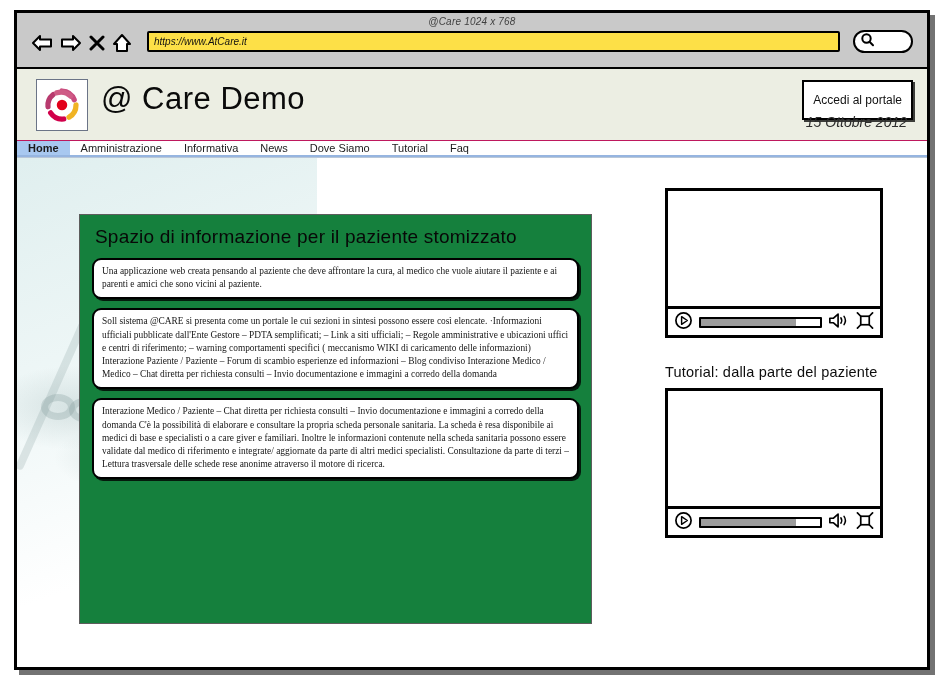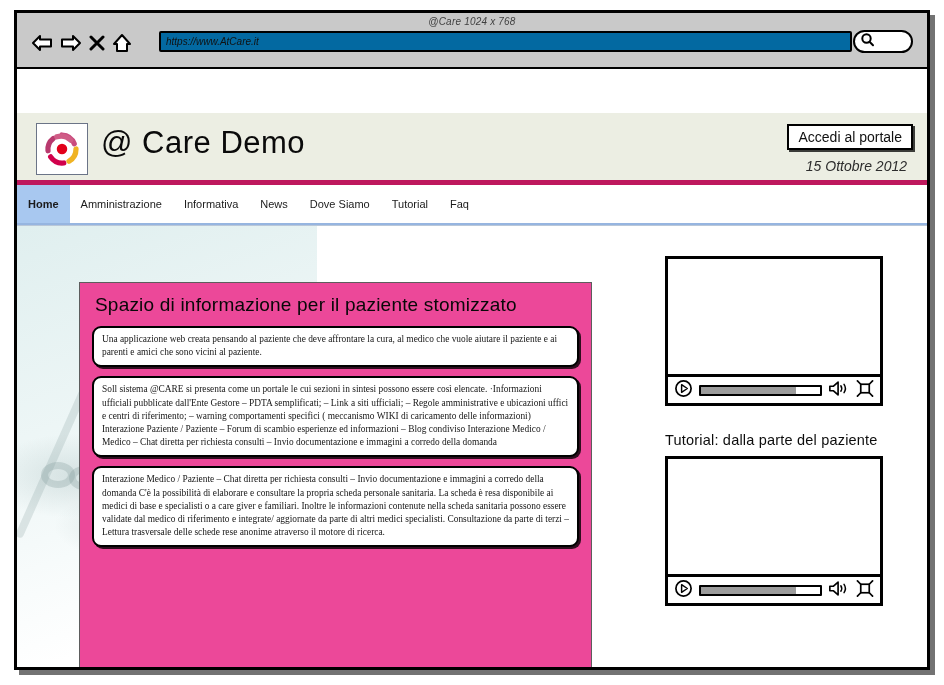--- a/index.html
+++ b/index.html
@@ -39,24 +39,24 @@
   .nav-icons {
     position: absolute;
     left: 14px; top: 20px;
     display: flex; align-items: center; gap: 7px;
   }
   .nav-icons svg { display: block; }
   .url-bar {
     position: absolute;
     left: 130px; top: 18px;
     width: 693px; height: 21px;
-    background: #0369a1;
+    background: #fde047;
     border: 2px solid #000000;
     border-radius: 2px;
-    display: flex; align-items: center; margin-left: 12px;
+    display: flex; align-items: center;
   }
   .url-text {
     padding-left: 5px;
     font-size: 10px;
     color: #111111;
     white-space: nowrap;
   }
   .search-pill {
     position: absolute;
     right: 14px; top: 17px;
@@ -74,61 +74,60 @@
     height: 598px;
     background: #ffffff;
     overflow: hidden;
   }
 
   
   .site-header {
     position: relative;
     height: 72px;
     background: #eceee3;
-    border-bottom: 5px solid #be185d;
-    margin-top: 44px;
+    border-bottom: 1px solid #be185d;
   }
   .logo-box {
     position: absolute;
     left: 19px; top: 10px;
     width: 52px; height: 52px;
     background: #ffffff;
     border: 1px solid #6b7487;
     display: flex; align-items: center; justify-content: center;
   }
   .site-title {
     position: absolute;
     left: 84px; top: 12px;
     font-size: 31px;
     color: #0a0a0a;
     letter-spacing: .5px;
   }
   .portal-btn {
     position: absolute;
     right: 14px; top: 11px;
-    padding: 3px 9px;
+    padding: 11px 9px;
     background: #ffffff;
     border: 2px solid #000000;
-    font-size: 14px;
+    font-size: 12px;
     color: #111;
     box-shadow: 2px 2px 0 rgba(0,0,0,0.75);
     cursor: pointer;
   }
   .header-date {
     position: absolute;
     right: 20px; top: 45px;
     font-size: 14px;
     color: #2d2d2d;
     font-style: italic;
   }
 
   
   .nav-bar {
     position: relative;
-    height: 40px;
+    height: 16px;
     background: #ffffff;
     border-bottom: 2px solid #96b5e0;
     display: flex; align-items: stretch;
   }
   .nav-item {
     display: flex; align-items: center;
     padding: 0 11px;
     font-size: 11px;
     color: #1b1b1b;
     cursor: pointer;
@@ -170,21 +169,21 @@
     background: rgba(140,165,165,.25);
     transform: rotate(24deg);
     border-radius: 4px;
   }
 
   
   .article-card {
     position: absolute;
     left: 62px; top: 56px;
     width: 513px; height: 410px;
-    background: #ec4899;
+    background: #15803d;
     border: 1px solid #5d5d5d;
     padding: 8px 12px;
   }
   .article-heading {
     font-size: 19px;
     color: #080808;
     margin: 3px 0 10px 3px;
     letter-spacing: .2px;
   }
   .info-box {

